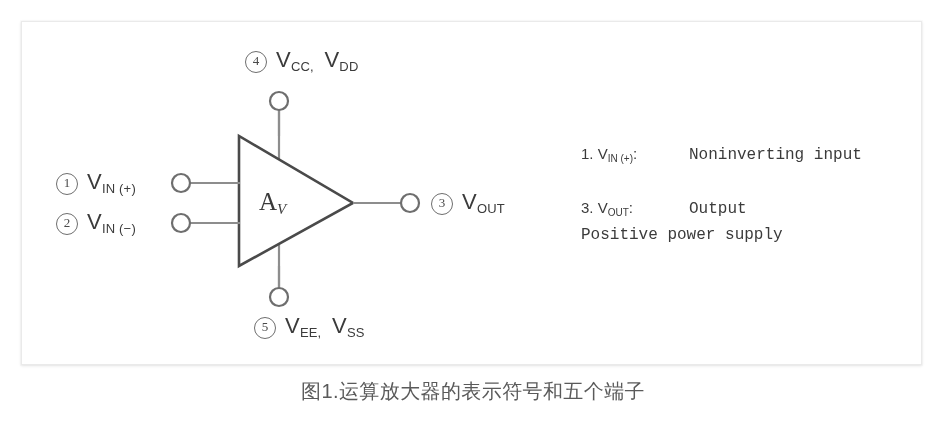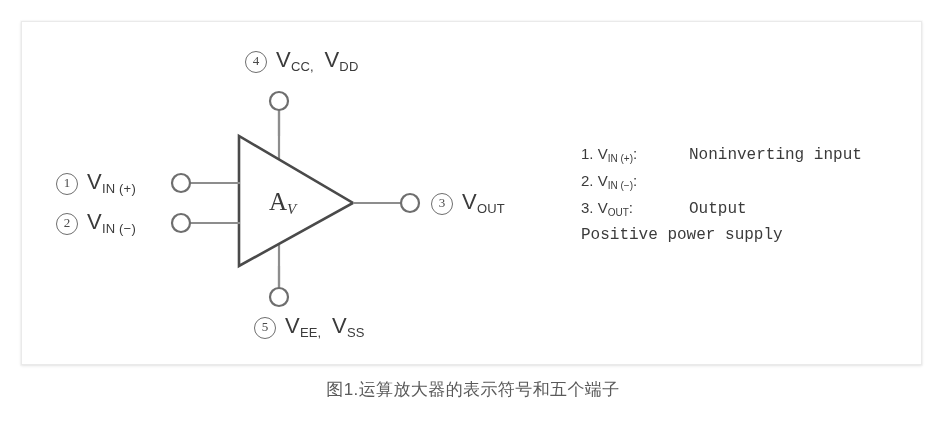--- a/index.html
+++ b/index.html
@@ -135,21 +135,21 @@
   }
 
   
   #caption {
     position: absolute;
     left: 0;
     top: 378px;
     width: 946px;
     text-align: center;
     color: #5a5a5a;
-    font-size: 17px;
+    font-size: 20px;
     font-family: "Liberation Sans", sans-serif;
     letter-spacing: 0.4px;
   }
 </style>
 </head>
 <body>
 
 <div id="figure-root">
 
   <div id="diagram-frame">
@@ -168,21 +168,21 @@
 
       <line x1="331" y1="181" x2="380" y2="181" stroke="#8d8d8d" stroke-width="2.2"></line>
 
       <circle cx="257" cy="79" r="9" fill="#ffffff" stroke="#6e6e6e" stroke-width="2.2"></circle>
       <circle cx="257" cy="275" r="9" fill="#ffffff" stroke="#6e6e6e" stroke-width="2.2"></circle>
       <circle cx="159" cy="161" r="9" fill="#ffffff" stroke="#6e6e6e" stroke-width="2.2"></circle>
       <circle cx="159" cy="201" r="9" fill="#ffffff" stroke="#6e6e6e" stroke-width="2.2"></circle>
       <circle cx="388" cy="181" r="9" fill="#ffffff" stroke="#6e6e6e" stroke-width="2.2"></circle>
     </svg>
 
-    <div class="amp-gain" style="left:247px; top:166px;">
+    <div class="amp-gain" style="left:237px; top:166px;">
       <span>A</span><span class="sub">V</span>
     </div>
 
     <div class="pin-label" style="left:223px; top:27px;">
       <span class="circled-num">4</span>
       <span class="vsym">V</span>
         <span class="sub">CC,</span>
         <span class="sep">&nbsp;</span>
         <span class="vsym">V</span>
         <span class="sub">DD</span>
@@ -219,24 +219,20 @@
 
       <div class="legend-row">
         <span class="legend-key">
           <span class="num">1.</span>
           <span class="vsym">V</span><span class="sub">IN (+)</span><span>:</span>
         </span>
         <span class="legend-desc">Noninverting input</span>
       </div>
 
       <div class="legend-row">
-        <span class="legend-key">
-          <span class="num">2.</span>
-          <span class="vsym">V</span><span class="sub">IN (−)</span><span>:</span>
-        </span>
       </div>
 
       <div class="legend-row">
         <span class="legend-key">
           <span class="num">3.</span>
           <span class="vsym">V</span><span class="sub">OUT</span><span>:</span>
         </span>
         <span class="legend-desc">Output</span>
       </div>
 

